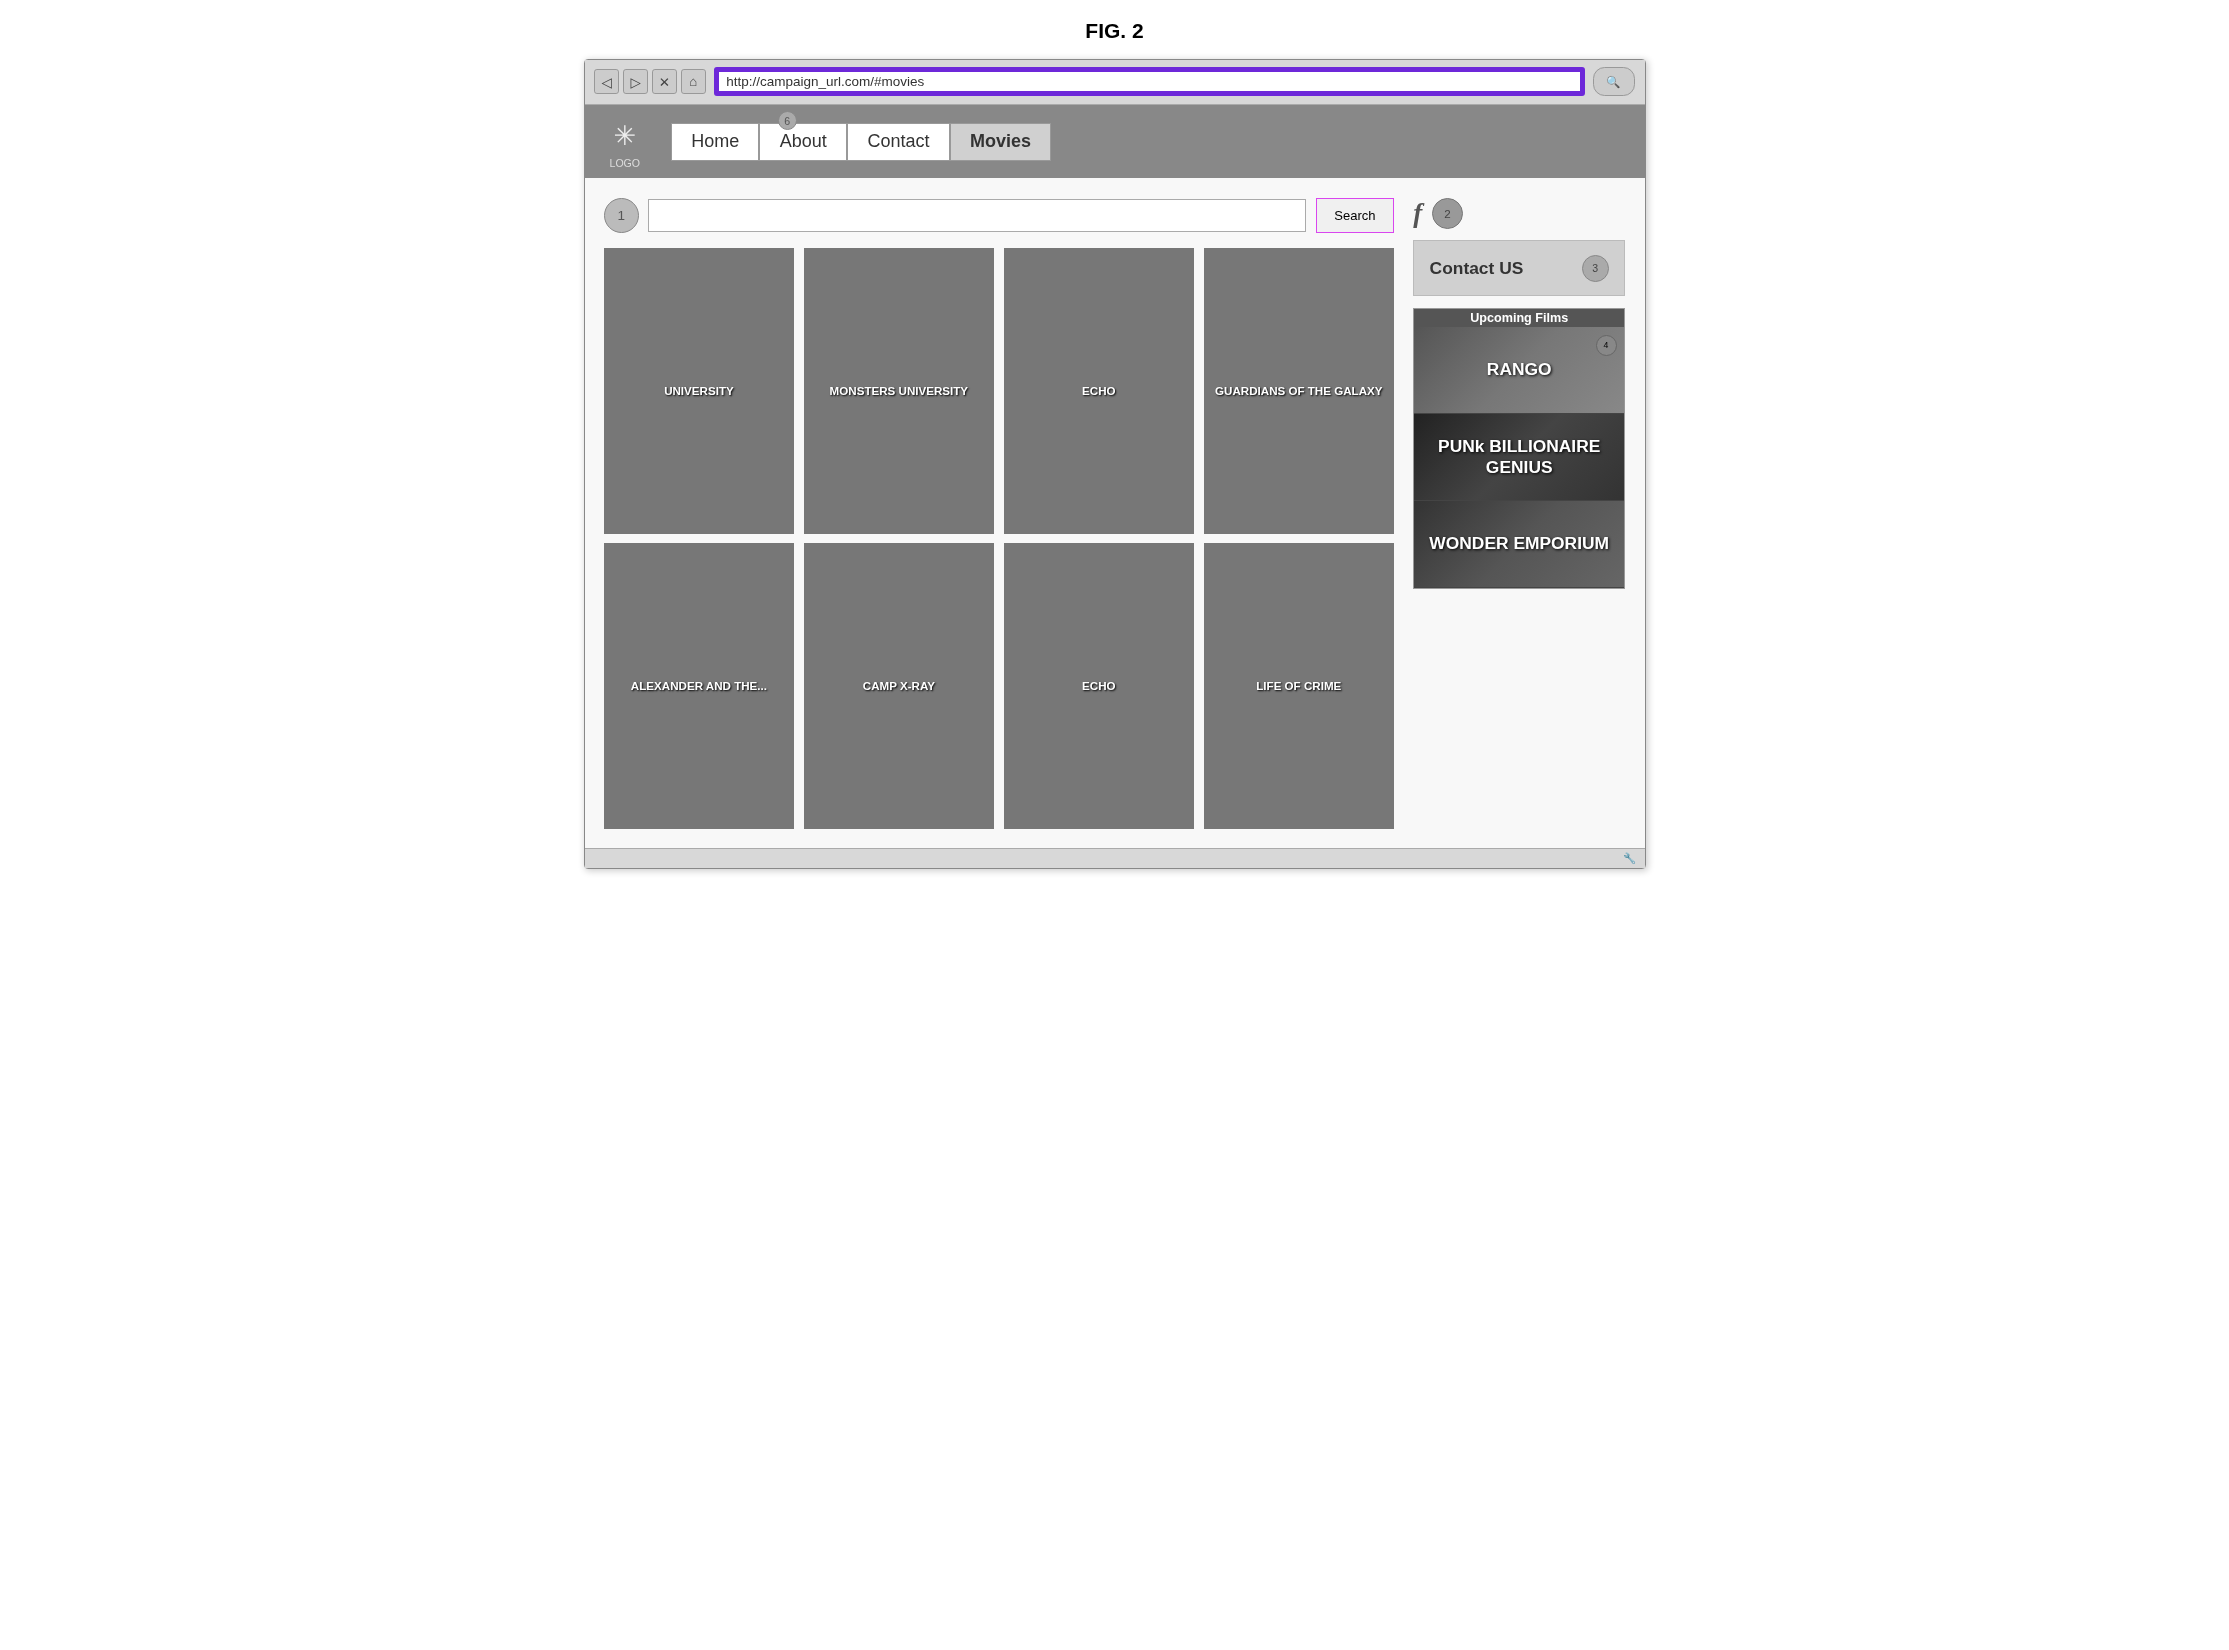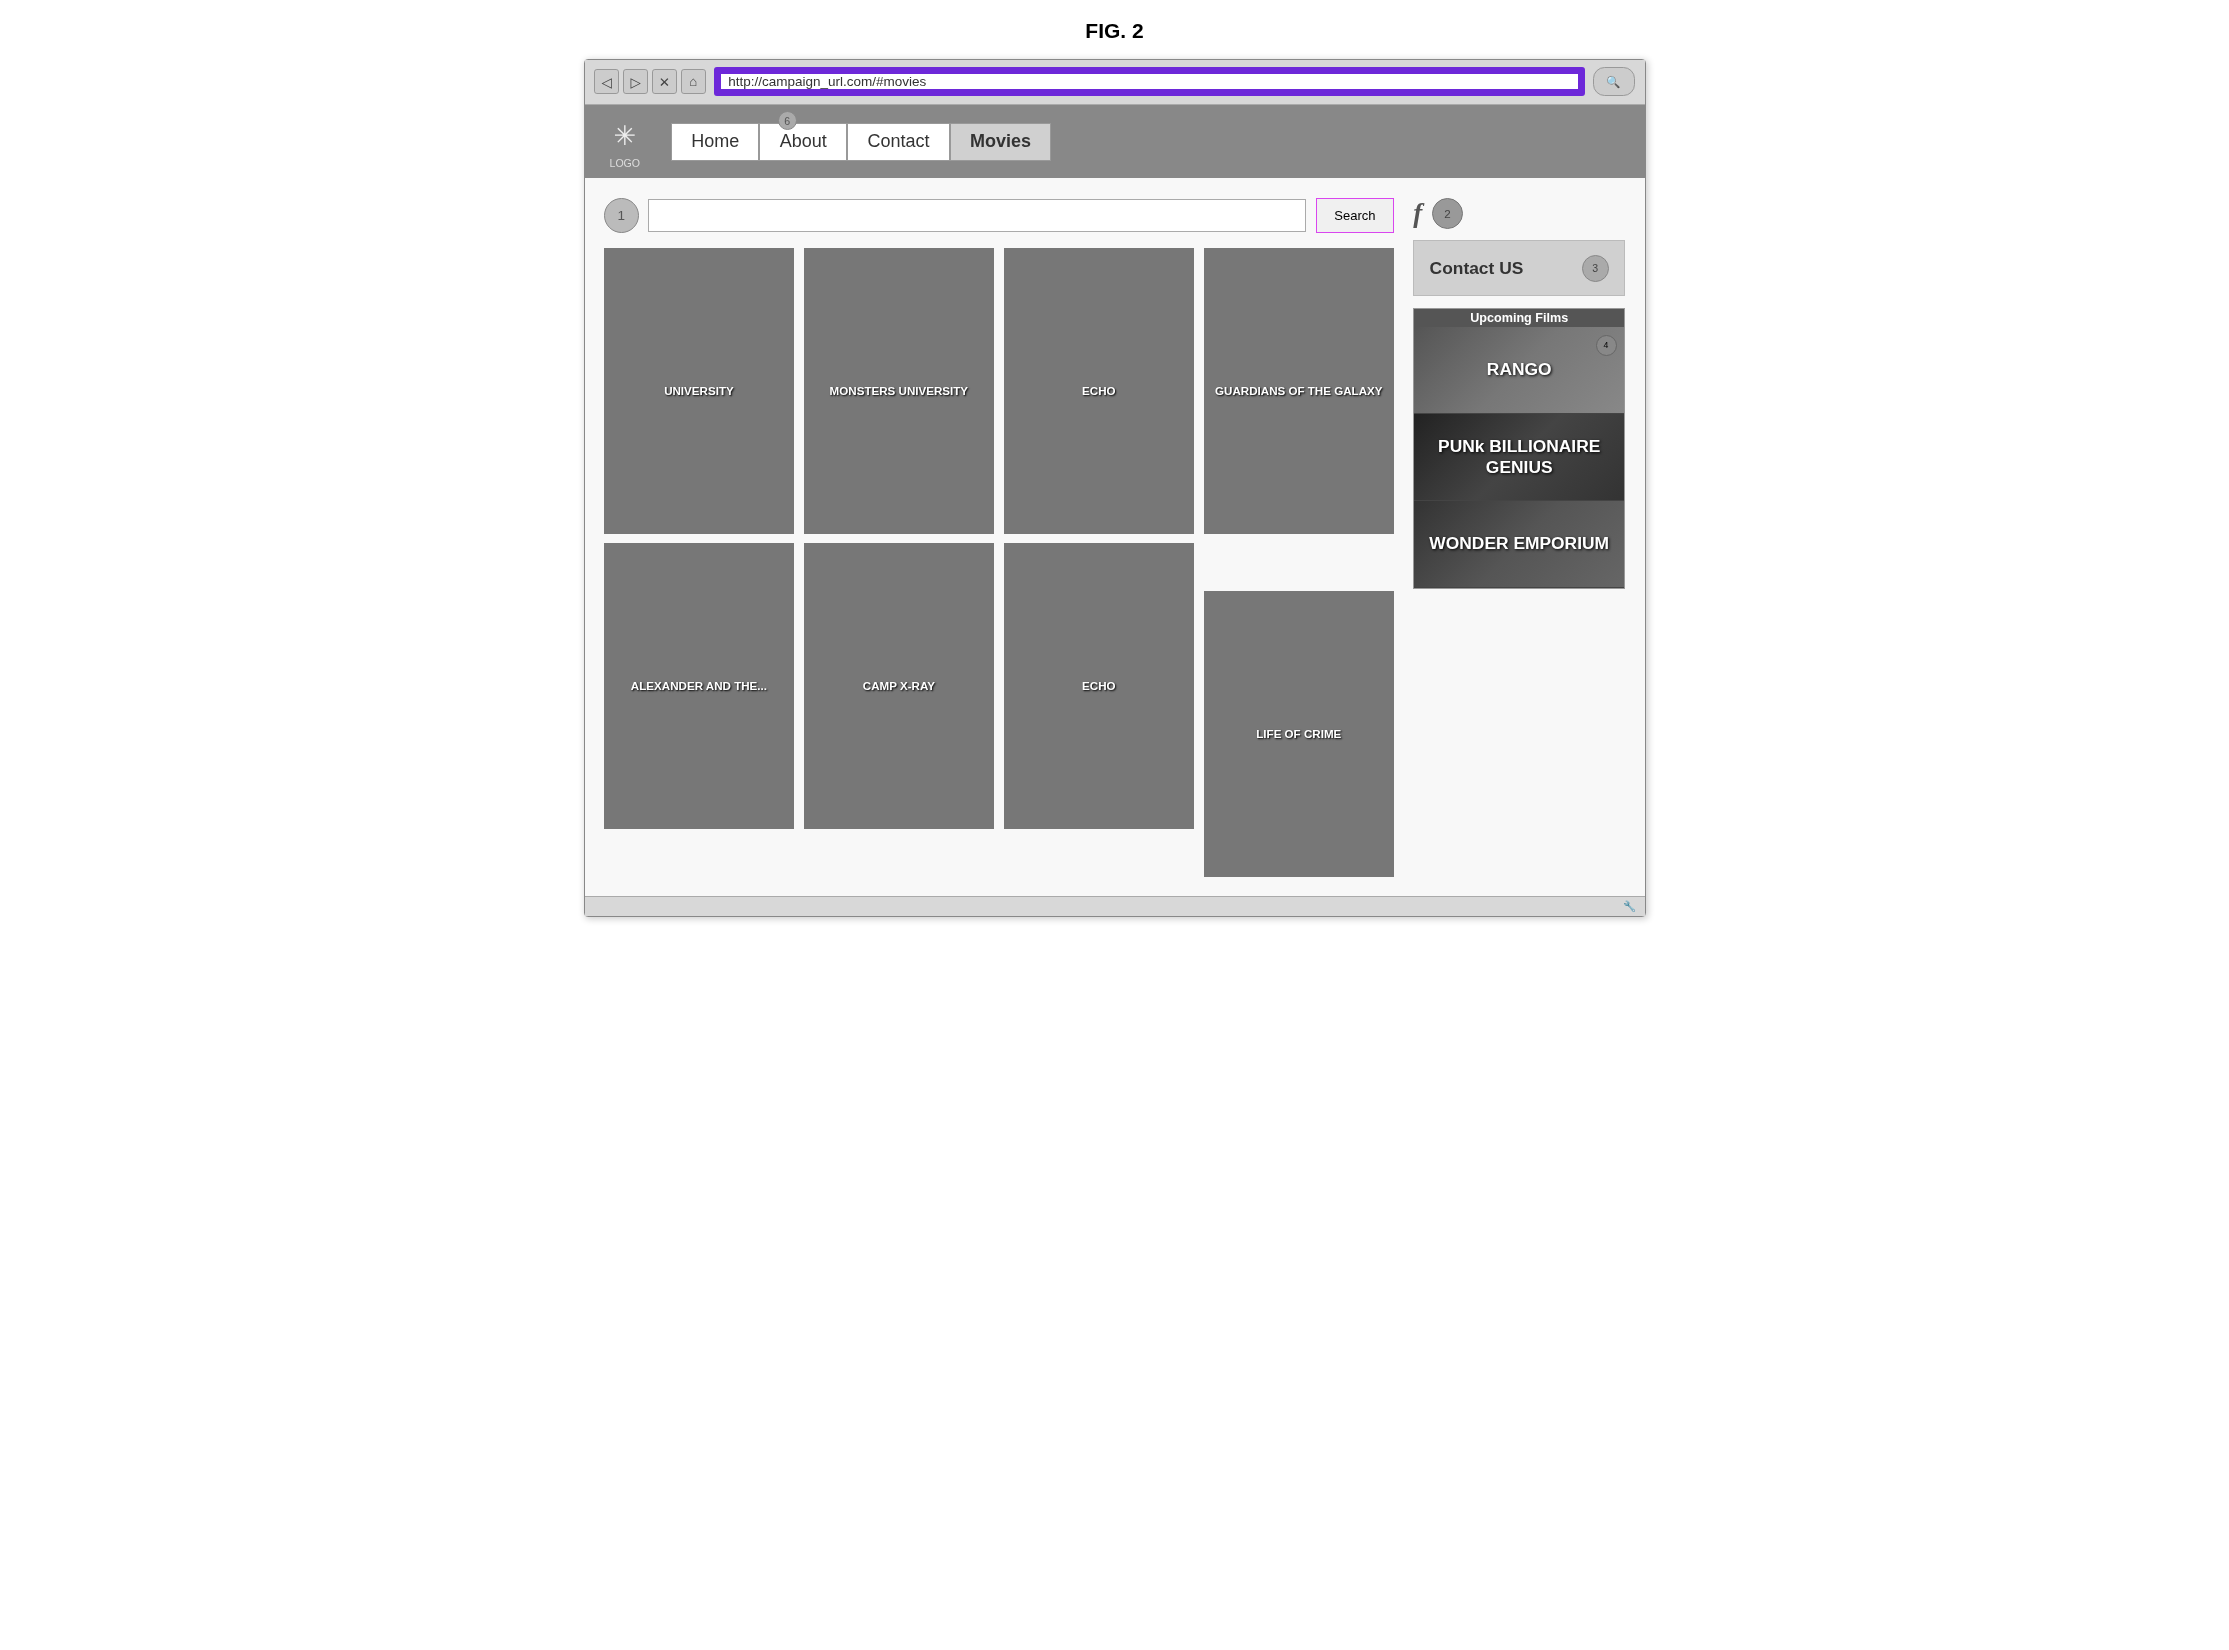--- a/index.html
+++ b/index.html
@@ -54,21 +54,21 @@
       align-items: center;
       justify-content: center;
       font-size: 13.5px;
       cursor: pointer;
       color: #444;
     }
 
     .address-bar {
       flex: 1;
       height: 29px;
-      border: 7px solid #6d28d9;
+      border: 5px solid #6d28d9;
       border-radius: 2.9px;
       background: #fff;
       padding: 0 7.7px;
       font-size: 13.5px;
       color: #333;
     }
 
     .browser-search-btn {
       width: 42px;
       height: 29px;
@@ -241,21 +241,21 @@
     }
 
     
     .poster-montevideo { background: linear-gradient(135deg, #444, #666, #555); }
     .poster-monsters { background: linear-gradient(135deg, #555, #777, #666); }
     .poster-echo { background: linear-gradient(135deg, #333, #555, #666); }
     .poster-guardians { background: linear-gradient(135deg, #444, #666, #777); }
     .poster-alexander { background: linear-gradient(135deg, #555, #777, #888); }
     .poster-campxray { background: linear-gradient(135deg, #444, #555, #666); }
     .poster-brave { background: linear-gradient(135deg, #333, #555, #777); }
-    .poster-life { background: linear-gradient(135deg, #666, #888, #777); margin-top: 48px; }
+    .poster-life { background: linear-gradient(135deg, #666, #888, #777); }
 
     .poster-text {
       font-size: 11.6px;
       font-weight: bold;
       color: #fff;
       text-shadow: 1px 1px 1.9px #000;
       text-align: center;
       line-height: 1.3;
     }
 

